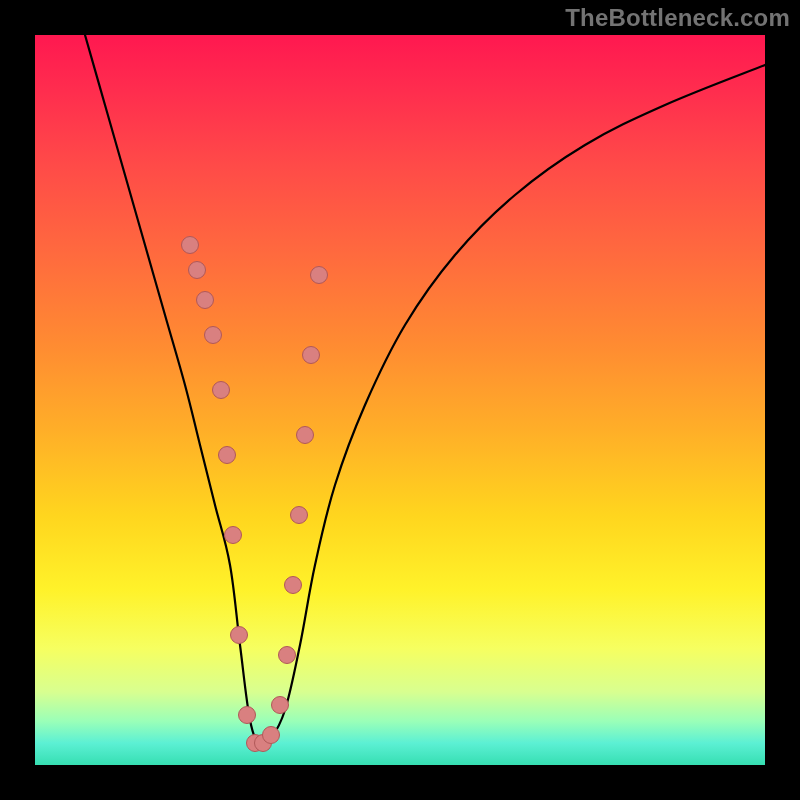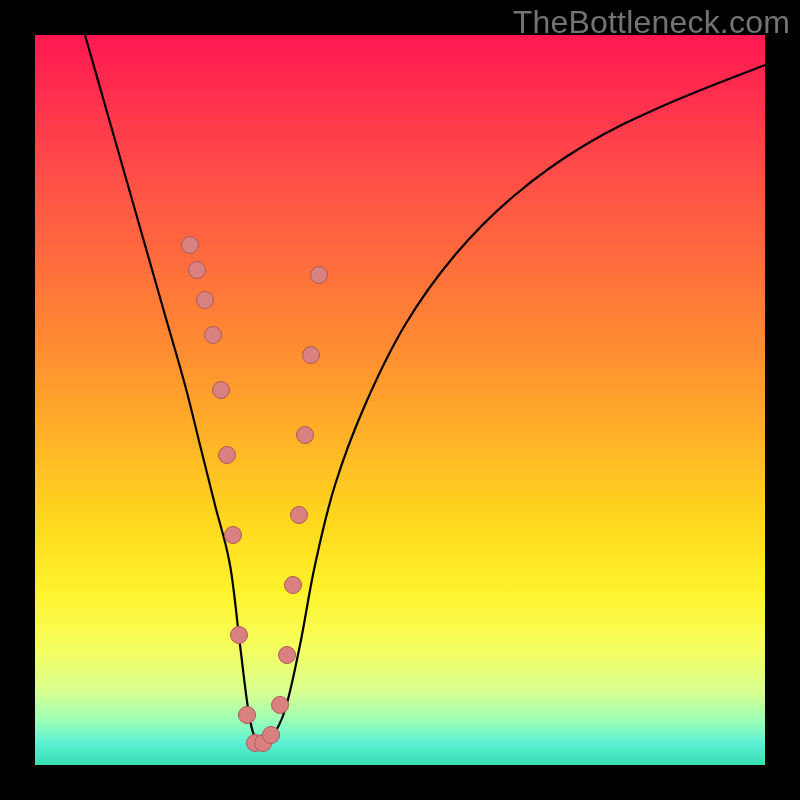--- a/index.html
+++ b/index.html
@@ -49,22 +49,22 @@
     position: absolute;
     left: 0; top: 0;
     width: 730px;
     height: 730px;
   }
   .watermark {
     position: absolute;
     top: 4px;
     right: 10px;
     color: #737373;
-    font-size: 32px;
-    font-weight: 400;
+    font-size: 24px;
+    font-weight: 700;
     letter-spacing: 0.2px;
   }
 </style>
 </head>
 <body>
 
 <div class="stage">
   <div class="watermark">TheBottleneck.com</div>
 
   <div class="plot-area">

